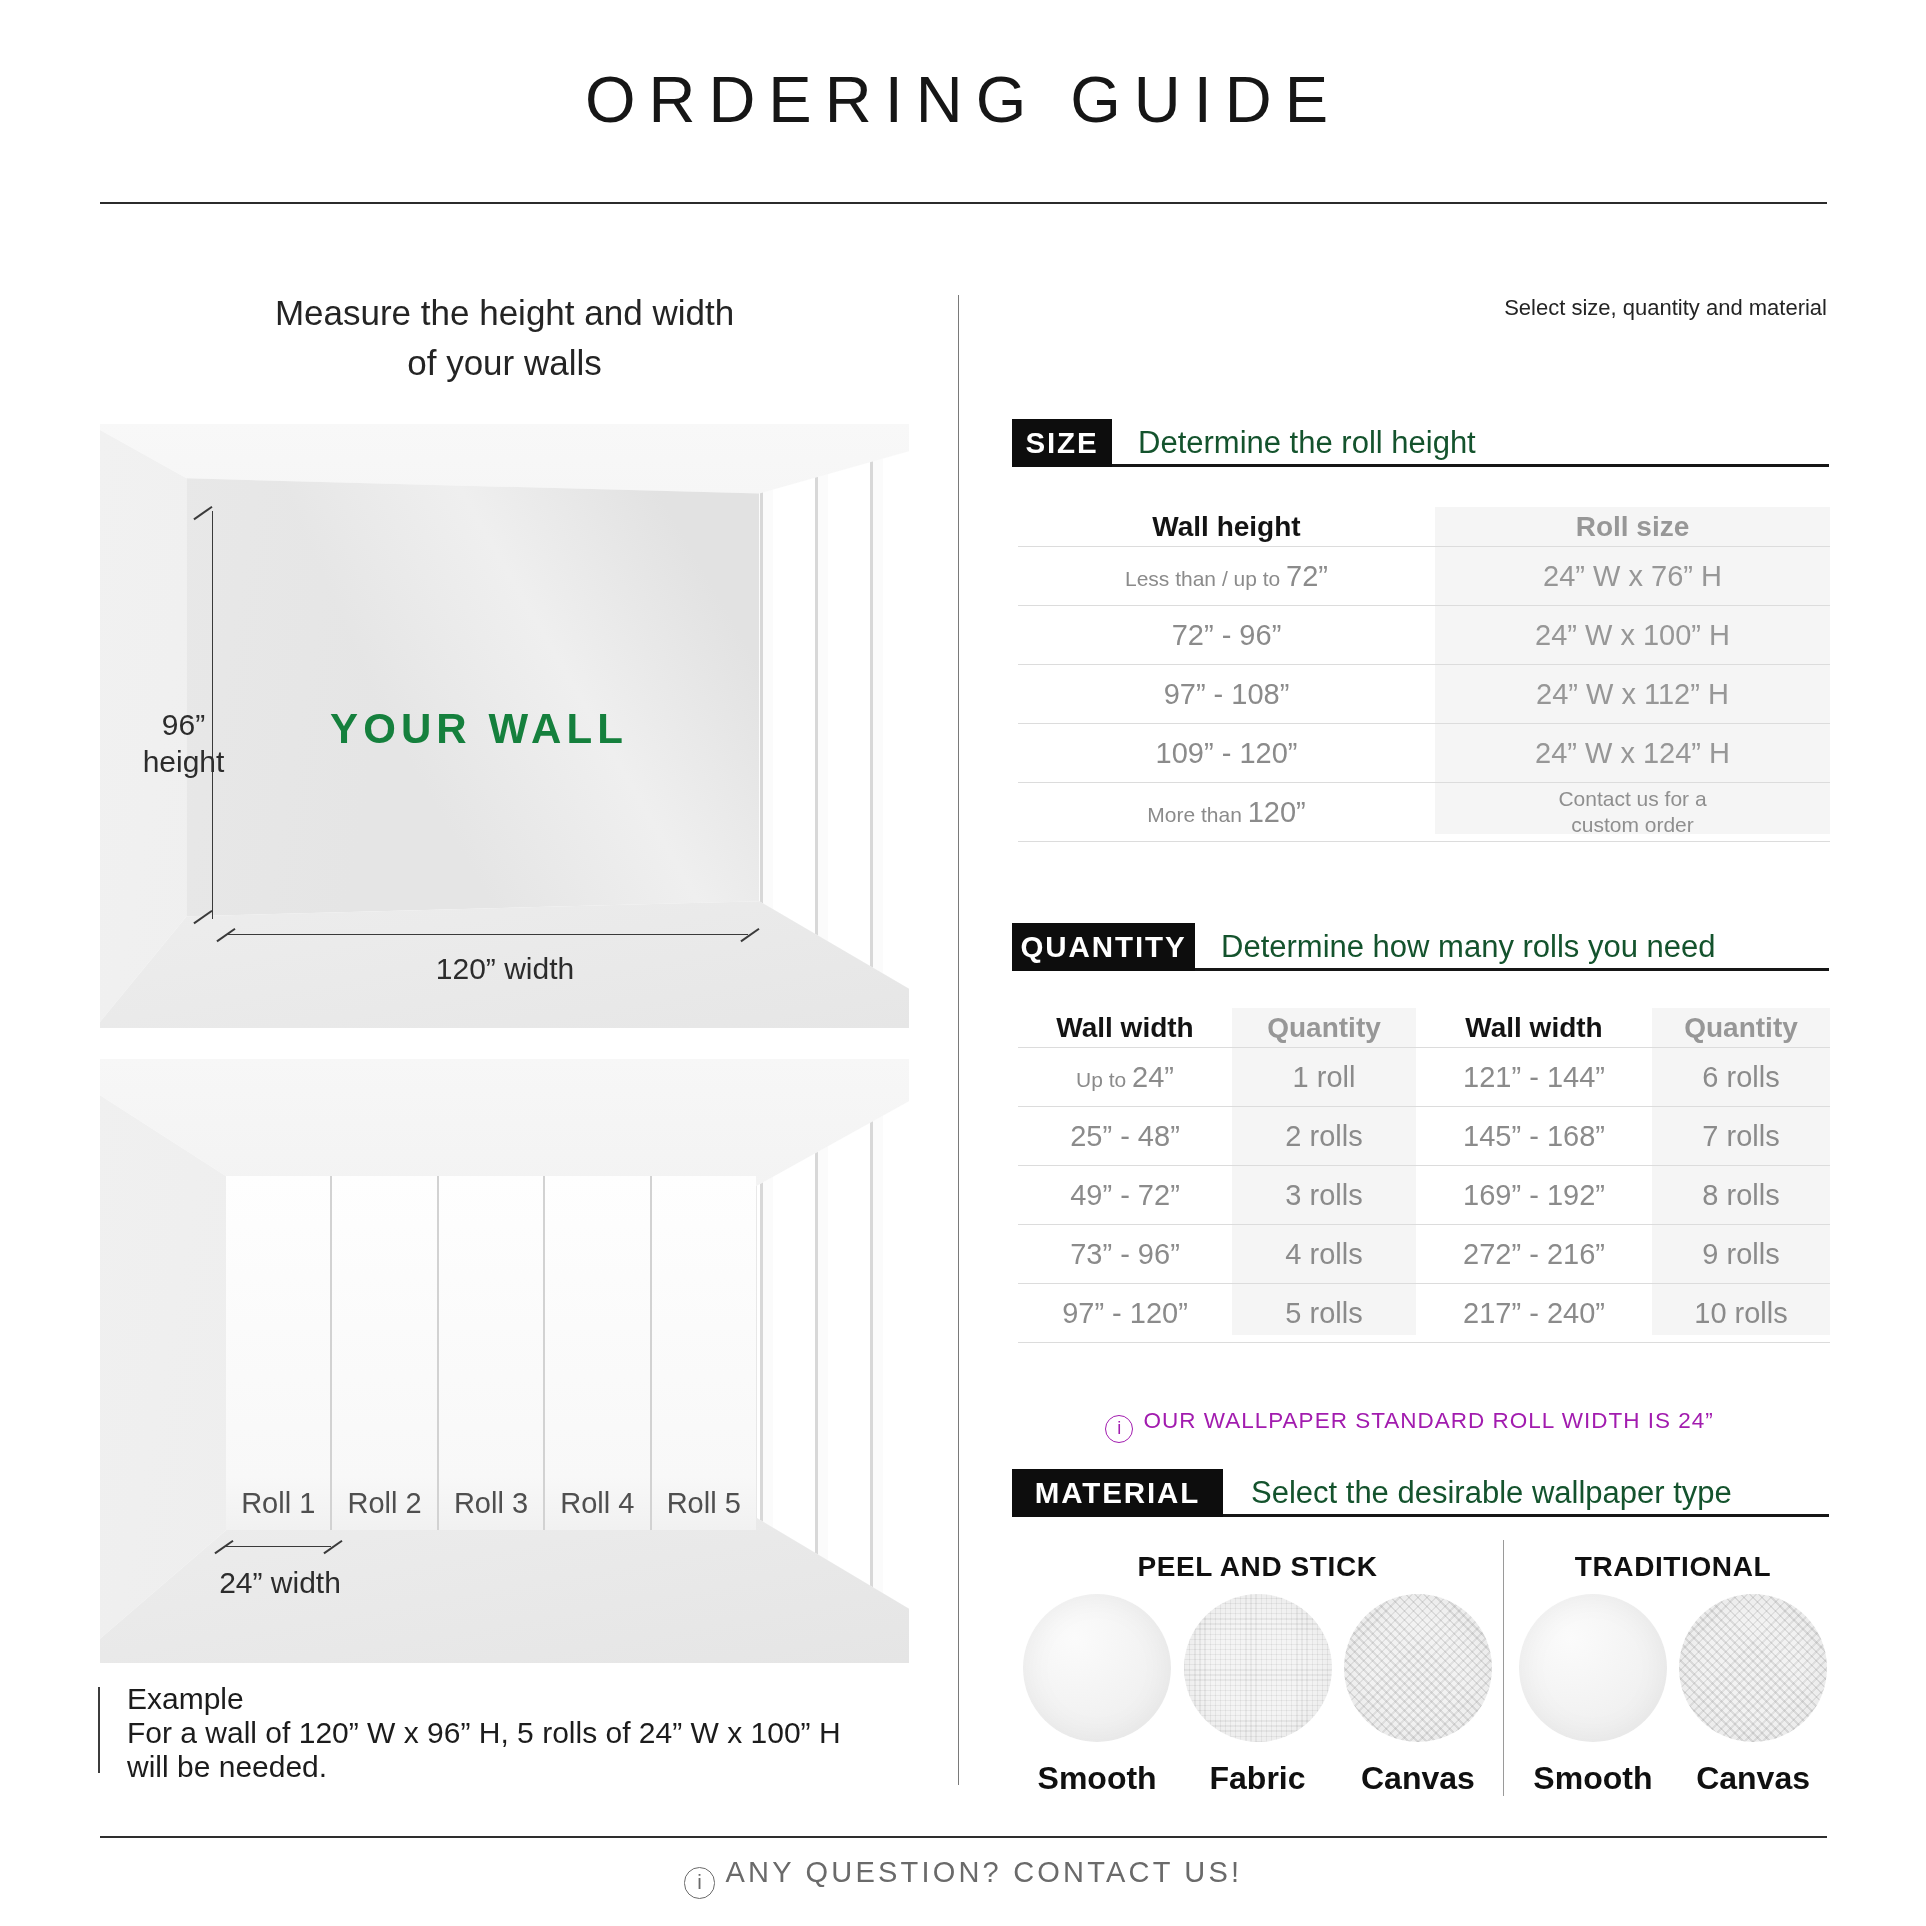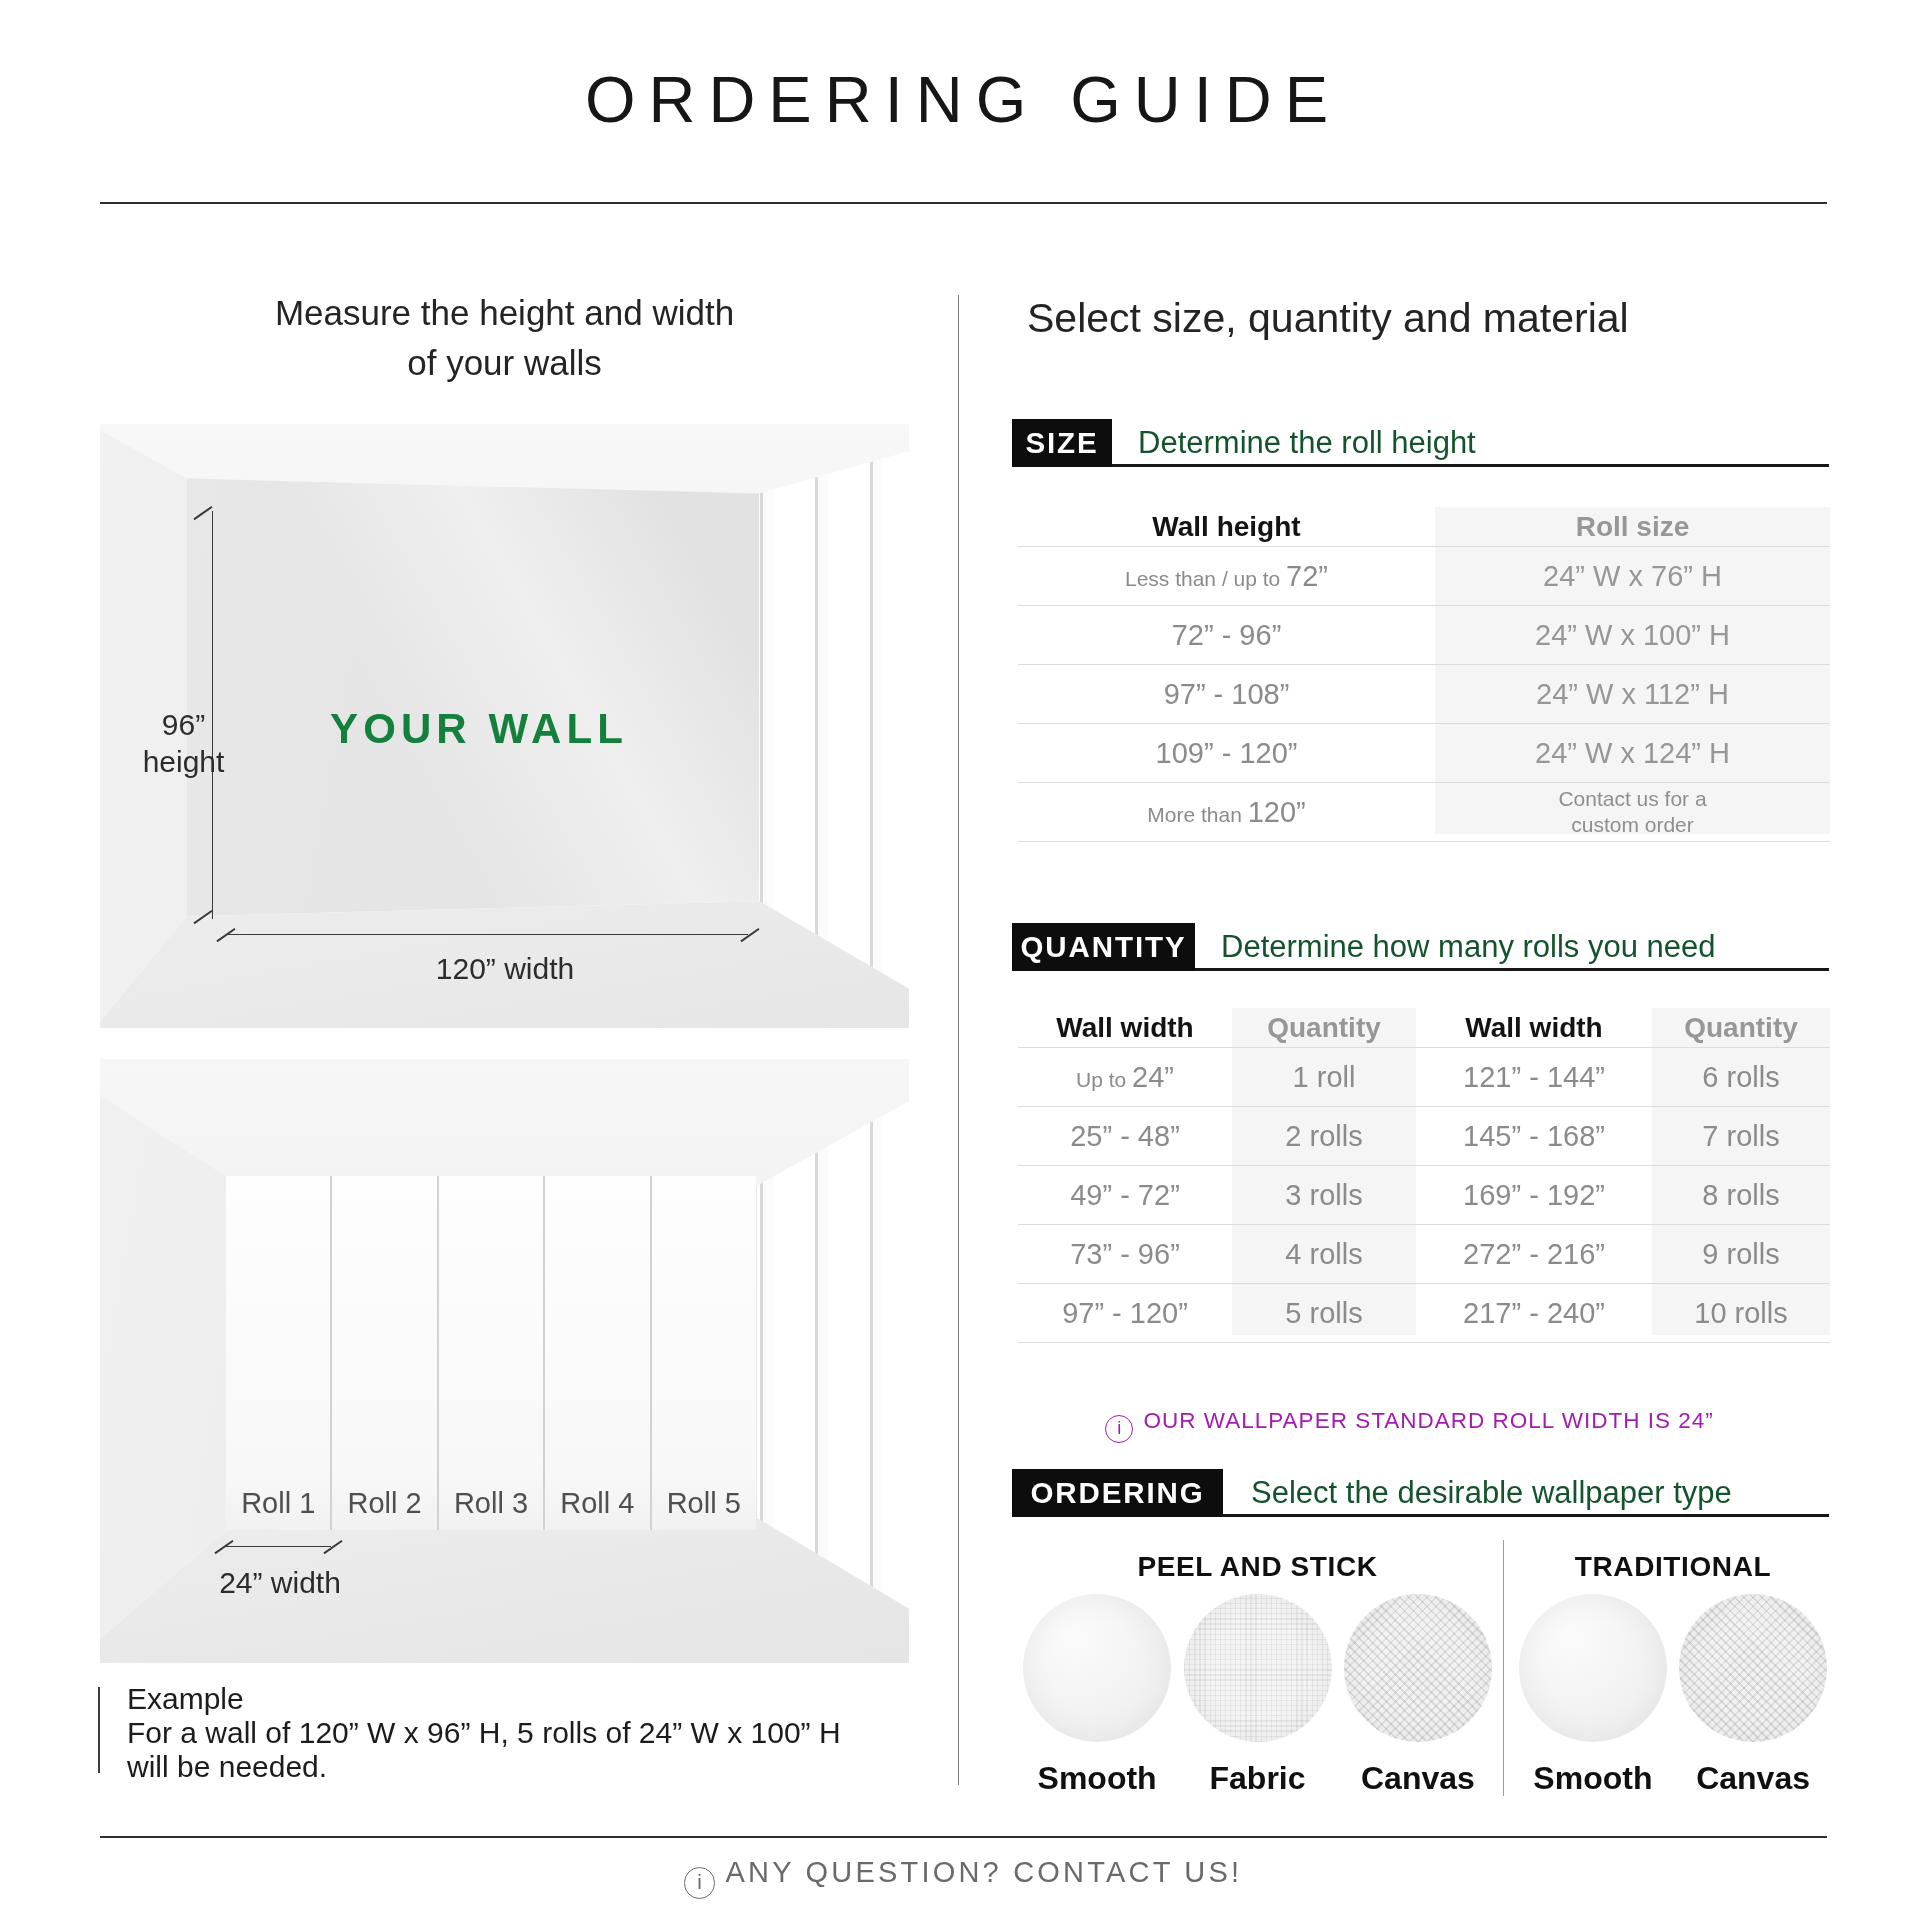--- a/index.html
+++ b/index.html
@@ -7,21 +7,21 @@
        font-family:"Liberation Sans", sans-serif;color:#1c1c1c;}
   .abs{position:absolute;}
 
   
   .title{top:62px;left:0;width:1926px;text-align:center;font-size:65px;letter-spacing:13px;color:#161616;font-weight:400;}
   .title-rule{top:202px;left:100px;width:1727px;height:1.9px;background:#2b2b2b;}
   .col-divider{left:958px;top:295px;width:1.3px;height:1490px;background:#7a7a7a;}
 
   
   .lh{left:100px;top:288px;width:809px;text-align:center;font-size:35px;line-height:50px;color:#242424;}
-  .rh{left:1027px;top:295px;width:847px;text-align:left;font-size:41px;color:#242424;}
+  .rh{left:980px;top:295px;width:847px;text-align:right;font-size:22px;color:#242424;}
 
   
   .badge{background:#0d0d0d;color:#ffffff;font-weight:700;letter-spacing:1.9px;font-size:29.5px;
          display:flex;align-items:center;justify-content:center;z-index:3;}
   .badge-size{left:1012px;top:419px;width:100px;height:48px;}
   .badge-qty{left:1012px;top:923px;width:183px;height:48px;}
   .badge-mat{left:1012px;top:1469px;width:211px;height:48px;}
   .sec-underline{height:2.6px;background:#161616;left:1012px;width:817px;z-index:2;}
   .ul-size{top:464px;} .ul-qty{top:968px;} .ul-mat{top:1514px;}
   .sec-title{font-size:31px;color:#14532d;}
@@ -283,21 +283,21 @@
         <div class="cell qc3"><span class="big">217” - 240”</span></div>
         <div class="cell qc4"><span class="big">10 rolls</span></div>
       </div>
     </div>
 </div>
 
 <div class="abs note">
   <span class="iicon">i</span><span>OUR WALLPAPER STANDARD ROLL WIDTH IS 24”</span>
 </div>
 
-<div class="abs badge badge-mat">ORDERING</div>
+<div class="abs badge badge-mat">MATERIAL</div>
 <div class="abs sec-title st-mat">Select the desirable wallpaper type</div>
 <div class="abs sec-underline ul-mat"></div>
 
 <div class="abs group-title gt-peel">PEEL AND STICK</div>
 <div class="abs group-title gt-trad">TRADITIONAL</div>
 <div class="abs mat-divider"></div>
 <div class="mat-group mg-0" id="mat-group-0">
     <div class="mat-item">
       <div class="swatch tex-smooth"></div>
       <div class="mat-label">Smooth</div>

